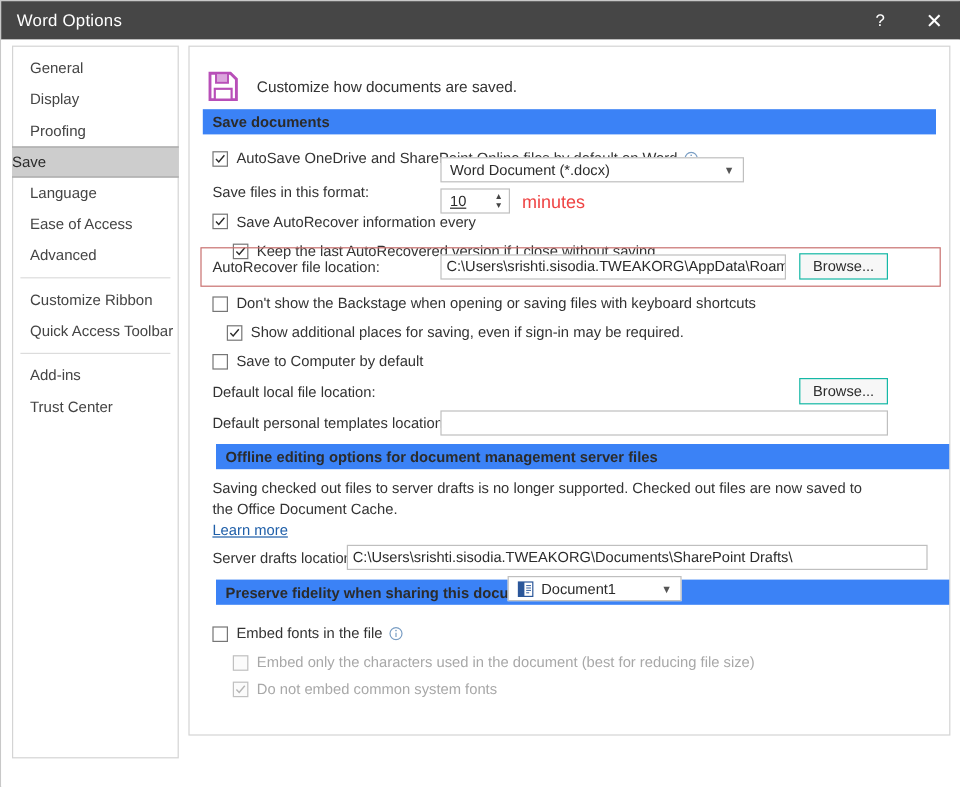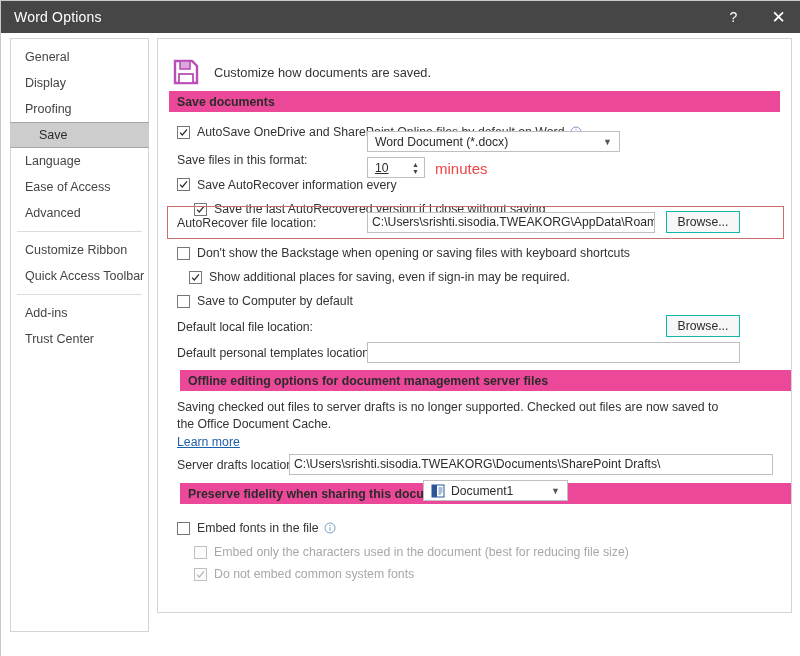--- a/index.html
+++ b/index.html
@@ -62,21 +62,21 @@
     color: #444444;
     white-space: nowrap;
   }
   .side-item.selected {
     background: #cdcdcd;
     border-top: 1px solid #a6a6a6;
     border-bottom: 1px solid #a6a6a6;
     color: #2b2b2b;
     margin-left: -1px;
     margin-right: -1px;
-    padding-left: 29px;
+    padding-left: 0;
     line-height: 24px;
   }
   .side-sep {
     height: 1px;
     background: #dcdcdc;
     margin: 5px 6px 5px 6px;
   }
   
   .main {
     position: absolute;
@@ -95,21 +95,21 @@
   }
   .save-icon { width: 28px; height: 28px; flex: none; }
   .page-head-text {
     font-size: 12.8px; color: #333333;
     margin-left: 14px;
   }
   
   .group-bar {
     margin: 0 11px 0 11px;
     height: 21px;
-    background: #ec4899;
+    background: #3b82f6;
     display: flex; align-items: center;
     padding-left: 8px;
     font-size: 12.3px;
     font-weight: bold;
     color: #2b2b2b;
   }
   .row {
     display: flex; align-items: center;
     padding-left: 19px;
     height: 22px;
@@ -306,21 +306,21 @@
           </span>
         </div>
         <div style="position:absolute; left:277px; top:121px; font-size:15px; color:#ef4444;">minutes</div>
 
         <div class="row indent1" style="height:24px">
           <span class="cb">
             <svg width="9" height="9" viewBox="0 0 9 9">
                 <path d="M1 4.6 L3.3 7 L8 1.4" fill="none" stroke="#2b2b2b" stroke-width="1.2"></path>
               </svg>
           </span>
-          <span>Save the last AutoRecovered version if I close without saving</span>
+          <span>Keep the last AutoRecovered version if I close without saving</span>
         </div>
 
         <div style="position:absolute; left:19px; top:177px; font-size:12.3px; color:#333;">AutoRecover file location:</div>
         <div class="tinput" style="position:absolute; left:209px; top:173px; width:288px;">
           <span>C:\Users\srishti.sisodia.TWEAKORG\AppData\Roaming\Microsoft</span>
         </div>
         <div class="btn" style="position:absolute; left:508px; top:172px; width:74px;">
           <span>Browse...</span>
         </div>
         <div class="redbox" style="left:9px; top:167px; width:617px; height:33px;"></div>

